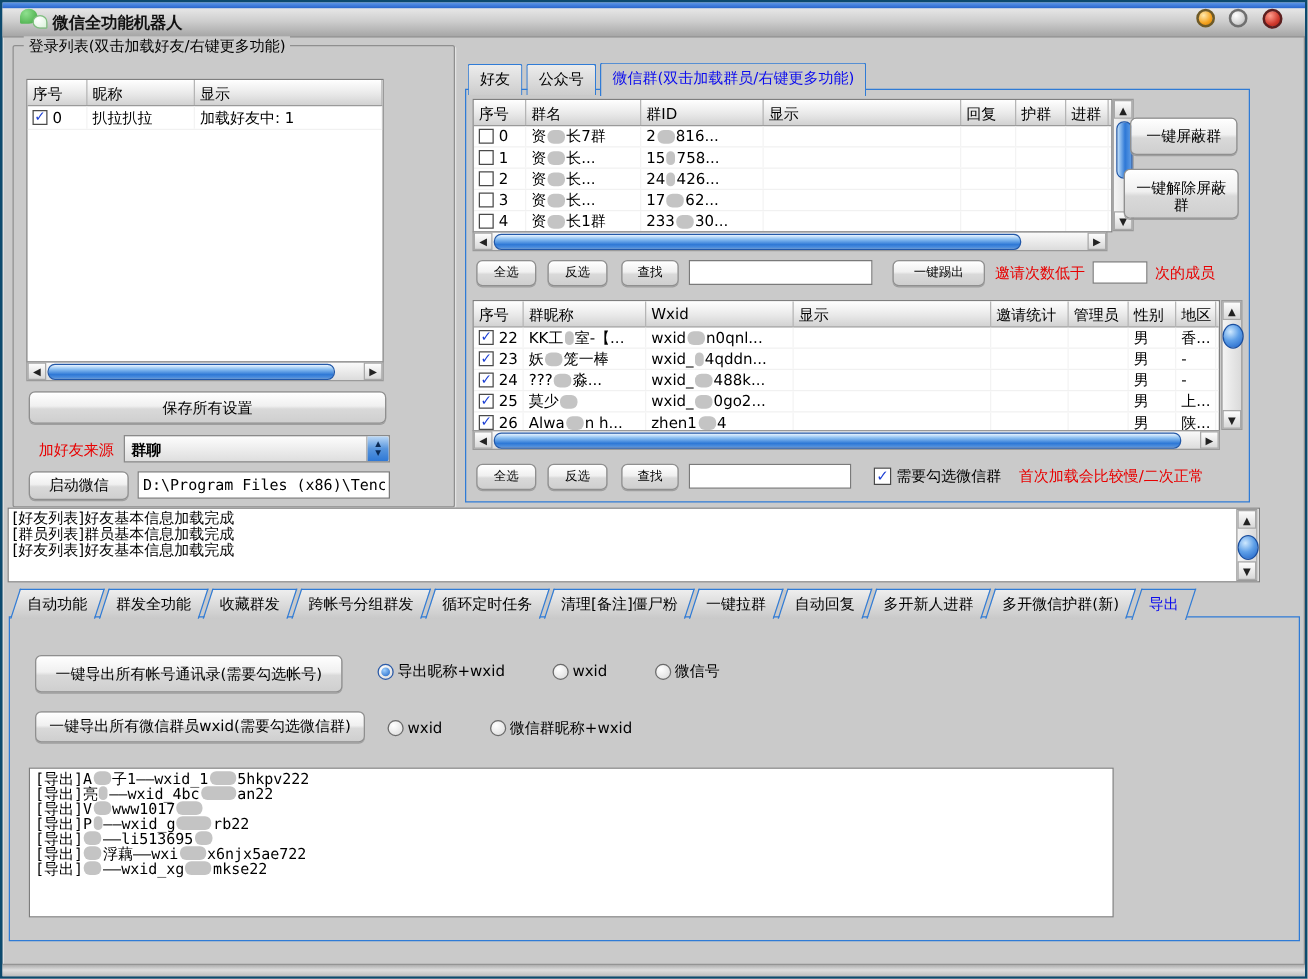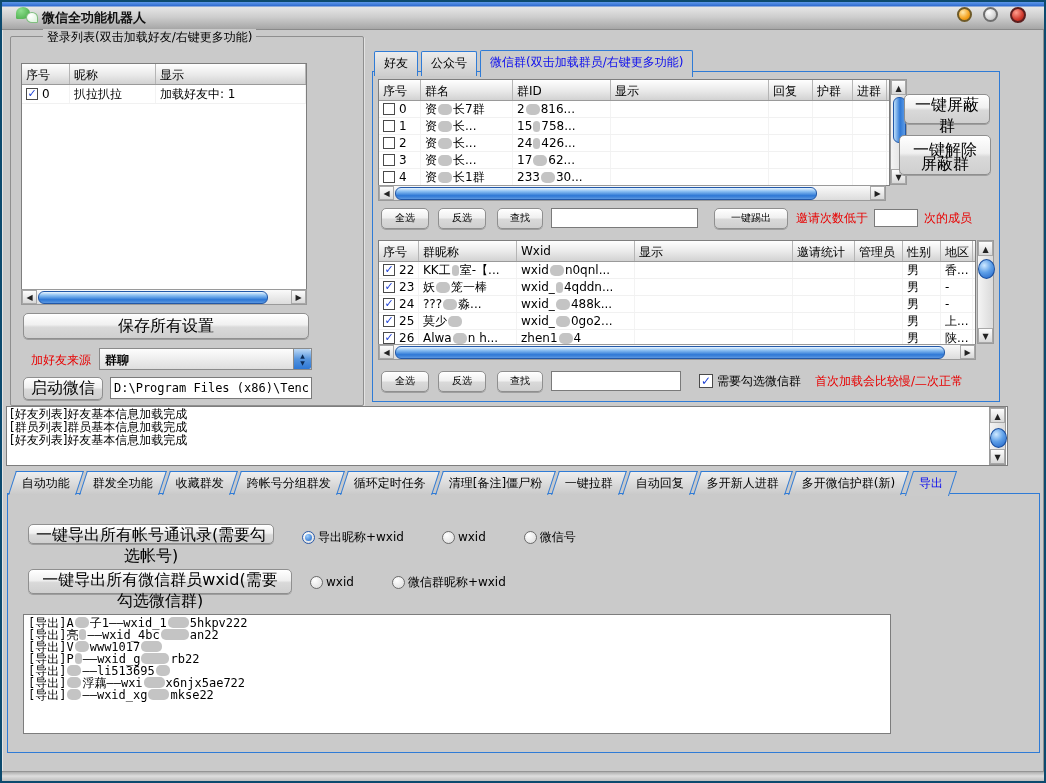--- a/index.html
+++ b/index.html
@@ -32,21 +32,21 @@
   .winbtn.min { right:72px; border:2px solid #6e5a28;
     background:radial-gradient(circle at 35% 30%,#ffe9ae,#f5a21d 60%,#c87d0a); }
   .winbtn.max { right:46px; border:2px solid #6f6f6f;
     background:radial-gradient(circle at 35% 30%,#ffffff,#d6d6d6 60%,#ababab); }
   .winbtn.close { right:18px; width:16px; height:16px; border:2px solid #5c1f1f;
     background:radial-gradient(circle at 35% 30%,#ff9d8d,#d03a2e 60%,#9c1d12); }
 
   
   .groupbox { position:absolute; border:1px solid #8f8f8f; border-radius:2px;
     box-shadow:1px 1px 0 #e3e3e3; }
-  .gb-legend { position:absolute; top:-8px; left:8px; background:#cacaca; padding:0 4px; white-space:nowrap;margin-left:24px; }
+  .gb-legend { position:absolute; top:-8px; left:8px; background:#cacaca; padding:0 4px; white-space:nowrap; }
 
   
   .grid { position:absolute; background:#fff; border:1px solid #7e7e7e; overflow:hidden; box-sizing:content-box; }
   .grid-head { display:flex; height:20px;
     background:linear-gradient(#ffffff,#e9e9e9 55%,#d2d2d2);
     border-bottom:1px solid #9a9a9a; }
   .grid-head .cell { flex:0 0 auto; box-sizing:border-box; border-right:1px solid #b5b5b5;
     padding:3px 4px 0; white-space:nowrap; overflow:hidden; }
   .grid-body { overflow:hidden; }
   .grid-row { display:flex; height:16px; align-items:center; border-bottom:1px solid #f1f1f1; }
@@ -81,21 +81,21 @@
   .varrow.up{ top:0; } .varrow.down{ bottom:0; }
   .vthumb.pill { position:absolute; left:2px; width:11px; border-radius:6px;
     background:linear-gradient(90deg,#bfe0fb,#2e78d6 55%,#5e9be4); border:1px solid #2258a8; }
   .vthumb.ball { position:absolute; left:0; width:15px; height:18px; border-radius:50%;
     background:radial-gradient(circle at 35% 30%,#cfe9ff,#5fa0e8 45%,#1b5fc5); border:1px solid #1a4e9e; }
 
   
   .btn { position:absolute; box-sizing:border-box; border:1px solid #8f8f8f; border-radius:5px;
     background:linear-gradient(180deg,#ffffff,#f0f0f0 45%,#d9d9d9 55%,#cfcfcf);
     box-shadow:inset 0 1px 0 #fff, 0 1px 0 #9e9e9e;
-    font-family:inherit; font-size:16px; color:#000; text-align:center; padding:0 6px; cursor:default; }
+    font-family:inherit; font-size:12px; color:#000; text-align:center; padding:0 6px; cursor:default; }
   .btn.multiline { line-height:14px; padding-top:3px; white-space:normal; }
   .input { position:absolute; box-sizing:border-box; border:1px solid #7a7a7a; background:#fff;
     font-family:"DejaVu Sans Mono","Liberation Mono",monospace; font-size:12px; padding:1px 3px; }
   .combo { position:absolute; display:flex; box-sizing:border-box; border:1px solid #8a8a8a;
     background:linear-gradient(#fdfdfd,#dedede); }
   .combo .val { flex:1; padding:3px 5px 0; overflow:hidden; white-space:nowrap; }
   .combo .spin { width:17px; border-left:1px solid #8a8a8a; border-radius:0 2px 2px 0;
     background:linear-gradient(180deg,#bcd9f6,#5795dd 50%,#2e78d6);
     display:flex; flex-direction:column; align-items:center; justify-content:center;
     font-size:6px; line-height:7px; color:#0a2a55; }
@@ -431,21 +431,21 @@
       <div class="btab"><span>循环定时任务</span></div>
       <div class="btab"><span>清理[备注]僵尸粉</span></div>
       <div class="btab"><span>一键拉群</span></div>
       <div class="btab"><span>自动回复</span></div>
       <div class="btab"><span>多开新人进群</span></div>
       <div class="btab"><span>多开微信护群(新)</span></div>
       <div class="btab selected"><span>导出</span></div>
     </div>
 
   <div class="blue-panel" style="left:5px;top:491px;width:1033px;height:260px;">
-    <button class="btn" style="left:20px;top:30px;width:246px;height:20px;">一键导出所有帐号通讯录(需要勾选帐号)</button>
+    <button class="btn" style="left:20px;top:30px;width:246px;height:30px;">一键导出所有帐号通讯录(需要勾选帐号)</button>
     <div class="radio-row" style="left:294px;top:33px;height:20px;">
         <label class="radio-wrap">
           <span class="radio on"></span>
           <span>导出昵称+wxid</span>
         </label>
         <label class="radio-wrap">
           <span class="radio"></span>
           <span>wxid</span>
         </label>
         <label class="radio-wrap">

